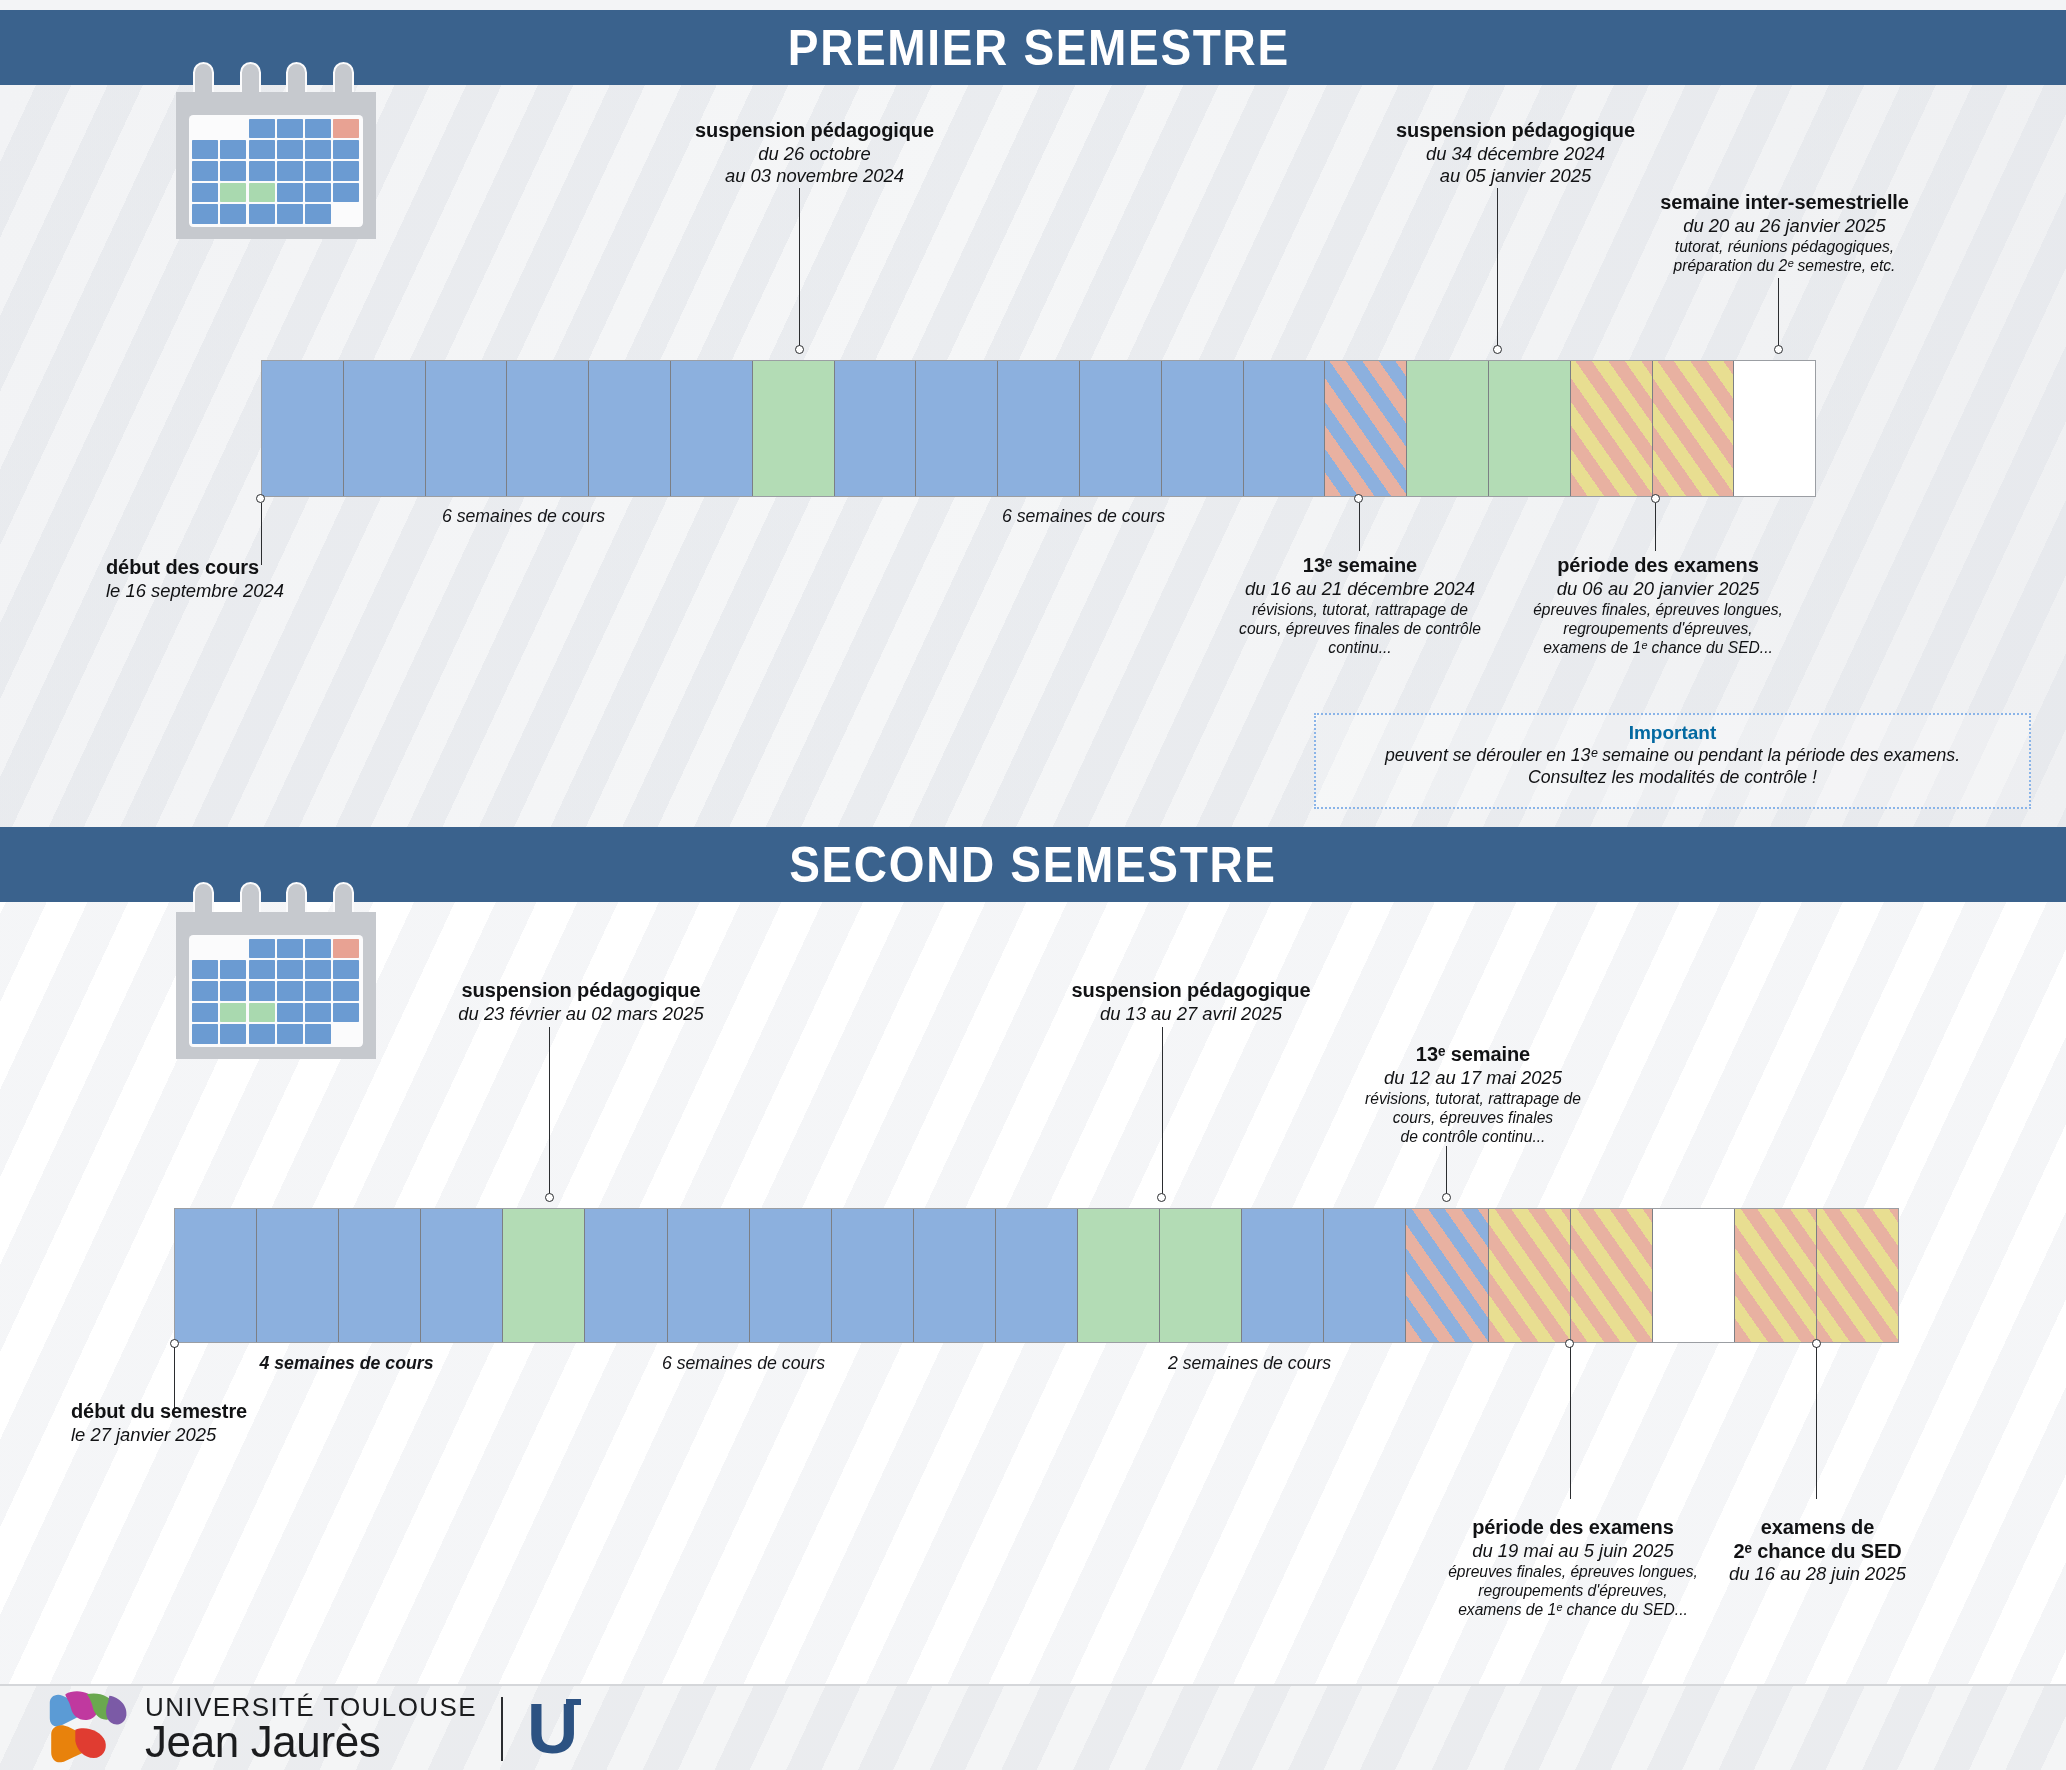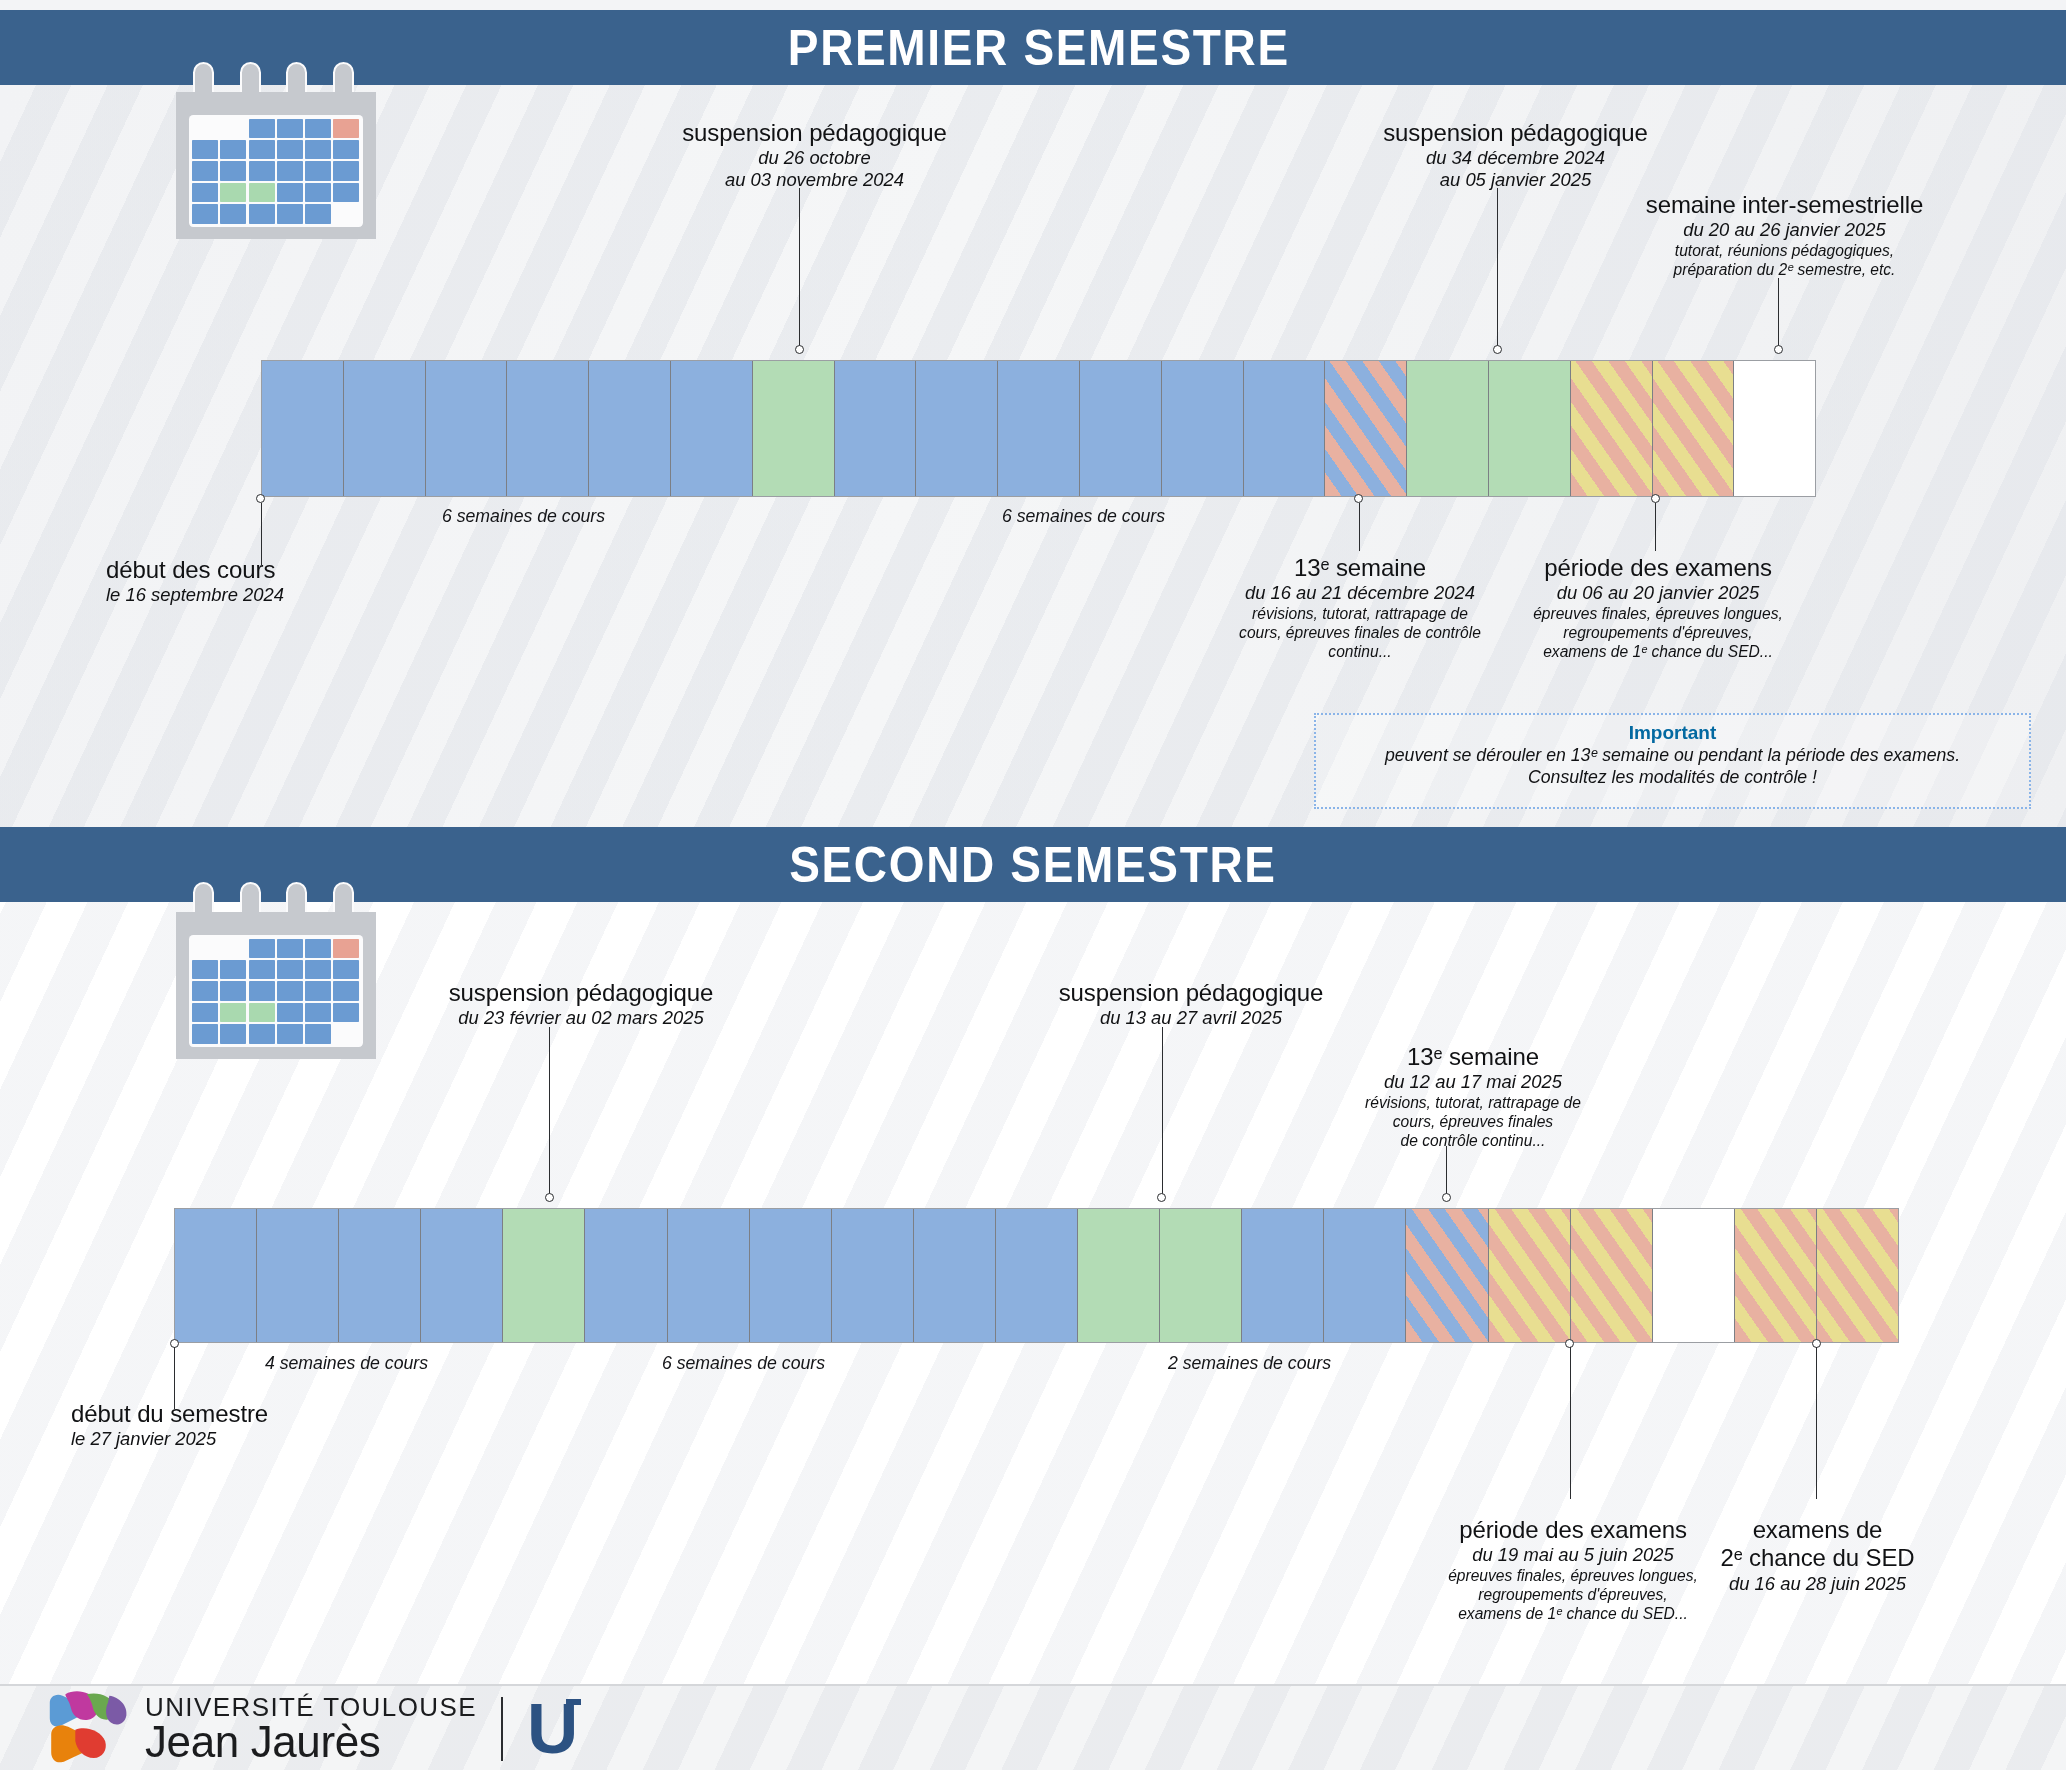--- a/index.html
+++ b/index.html
@@ -112,21 +112,21 @@
   }
   .seg.stripe-yellow {
     background: repeating-linear-gradient(55deg,
       #e8b1a1 0px, #e8b1a1 13.5px,
       #e8de91 13.5px, #e8de91 27px);
   }
 
   
   .anno { position: absolute; text-align: center; color: #111214; }
   .anno .ttl {
-    font-weight: 400; font-size: 24px; line-height: 1.18;
+    font-weight: 700; font-size: 20px; line-height: 1.18;
     letter-spacing: -0.1px;
   }
   .anno .sub {
     font-style: italic; font-size: 18.4px; line-height: 1.2;
   }
   .anno .det {
     font-style: italic; font-size: 15.6px; line-height: 1.22;
   }
 
   
@@ -430,21 +430,21 @@
   </div>
 
   <div class="dot" style="left:1812px; top:1339px;"></div>
   <div class="lead" style="left:1816px; top:1347px; height:152px;"></div>
   <div class="anno" style="left:1665px; top:1516px; width:305px;">
     <div class="ttl">examens de</div>
     <div class="ttl">2ᵉ chance du SED</div>
     <div class="sub">du 16 au 28 juin 2025</div>
   </div>
 
-  <div class="weeklbl" style="left:205px; top:1353px; width:283px;">4 semaines de cours</div>
+  <div class="weeklbl" style="left:205px; top:1353px; width:283px;font-weight:bold;">4 semaines de cours</div>
   <div class="weeklbl" style="left:595px; top:1353px; width:297px;">6 semaines de cours</div>
   <div class="weeklbl" style="left:1101px; top:1353px; width:297px;">2 semaines de cours</div>
 
   <div class="footline"></div>
   <div class="logo-wrap">
     <div class="logo-mark">
       <svg width="91" height="78" viewBox="0 0 128 110">
         <path d="M8 18 C8 10 16 4 26 8 L52 20 C58 23 58 33 52 36 L24 50 C14 55 8 48 8 40 Z" fill="#5b9bd5"></path>
         <path d="M30 6 C44 -2 66 2 74 16 C80 27 74 40 62 42 C50 44 40 36 38 26 C36 16 30 10 30 6 Z" fill="#c0399f"></path>
         <path d="M60 6 C76 2 94 8 100 22 C104 32 98 42 88 42 C76 42 70 32 68 22 C66 14 62 8 60 6 Z" fill="#6aa84f"></path>

